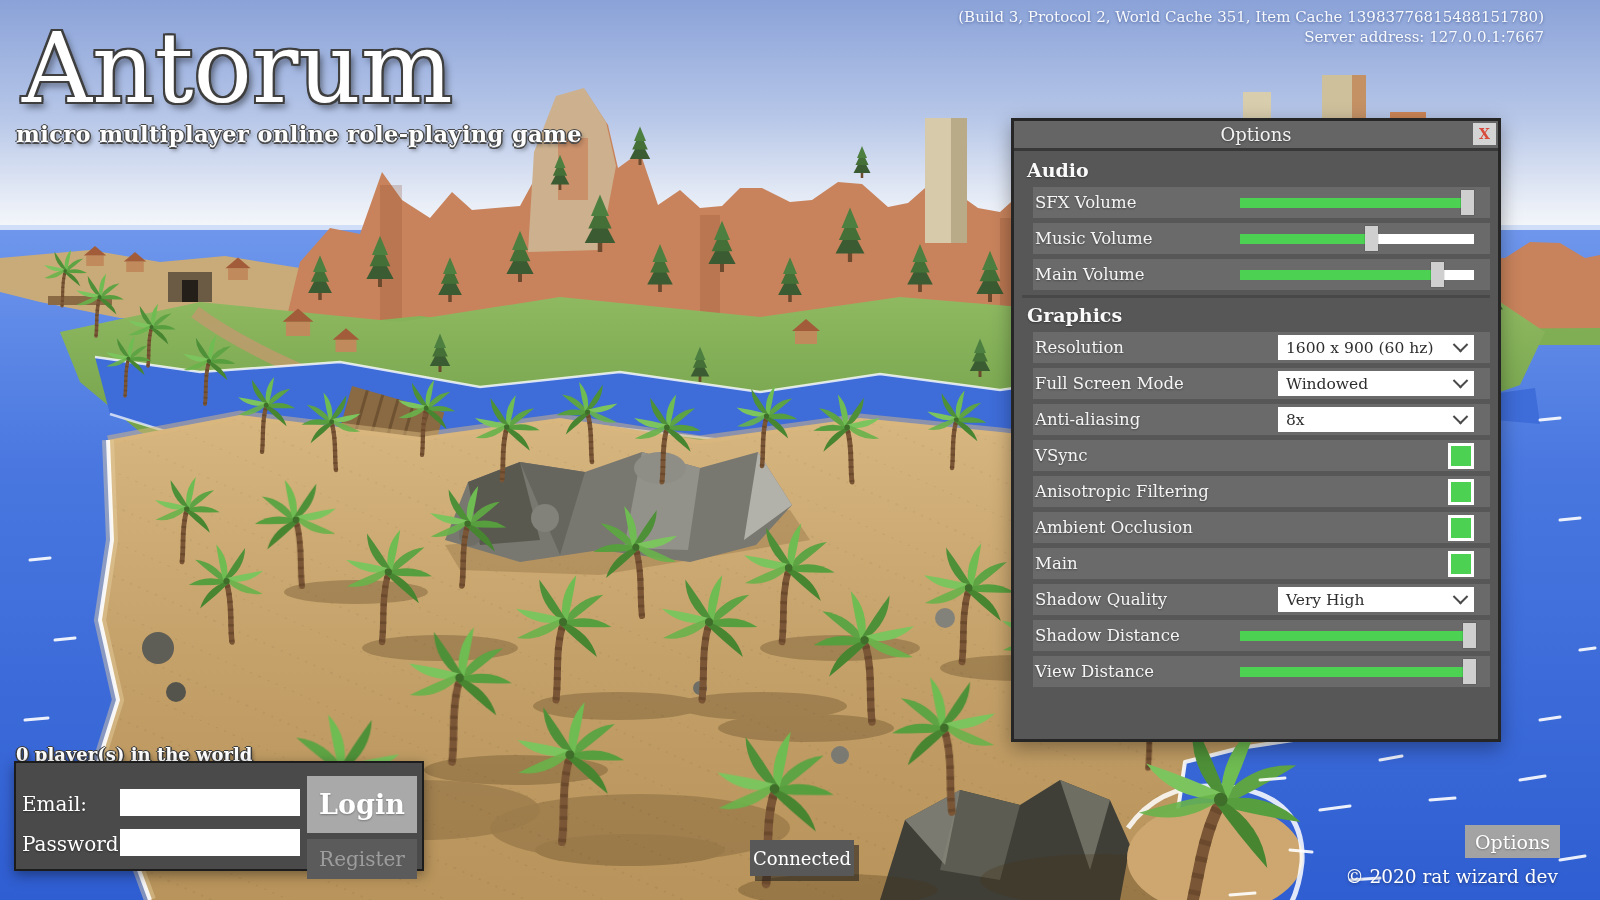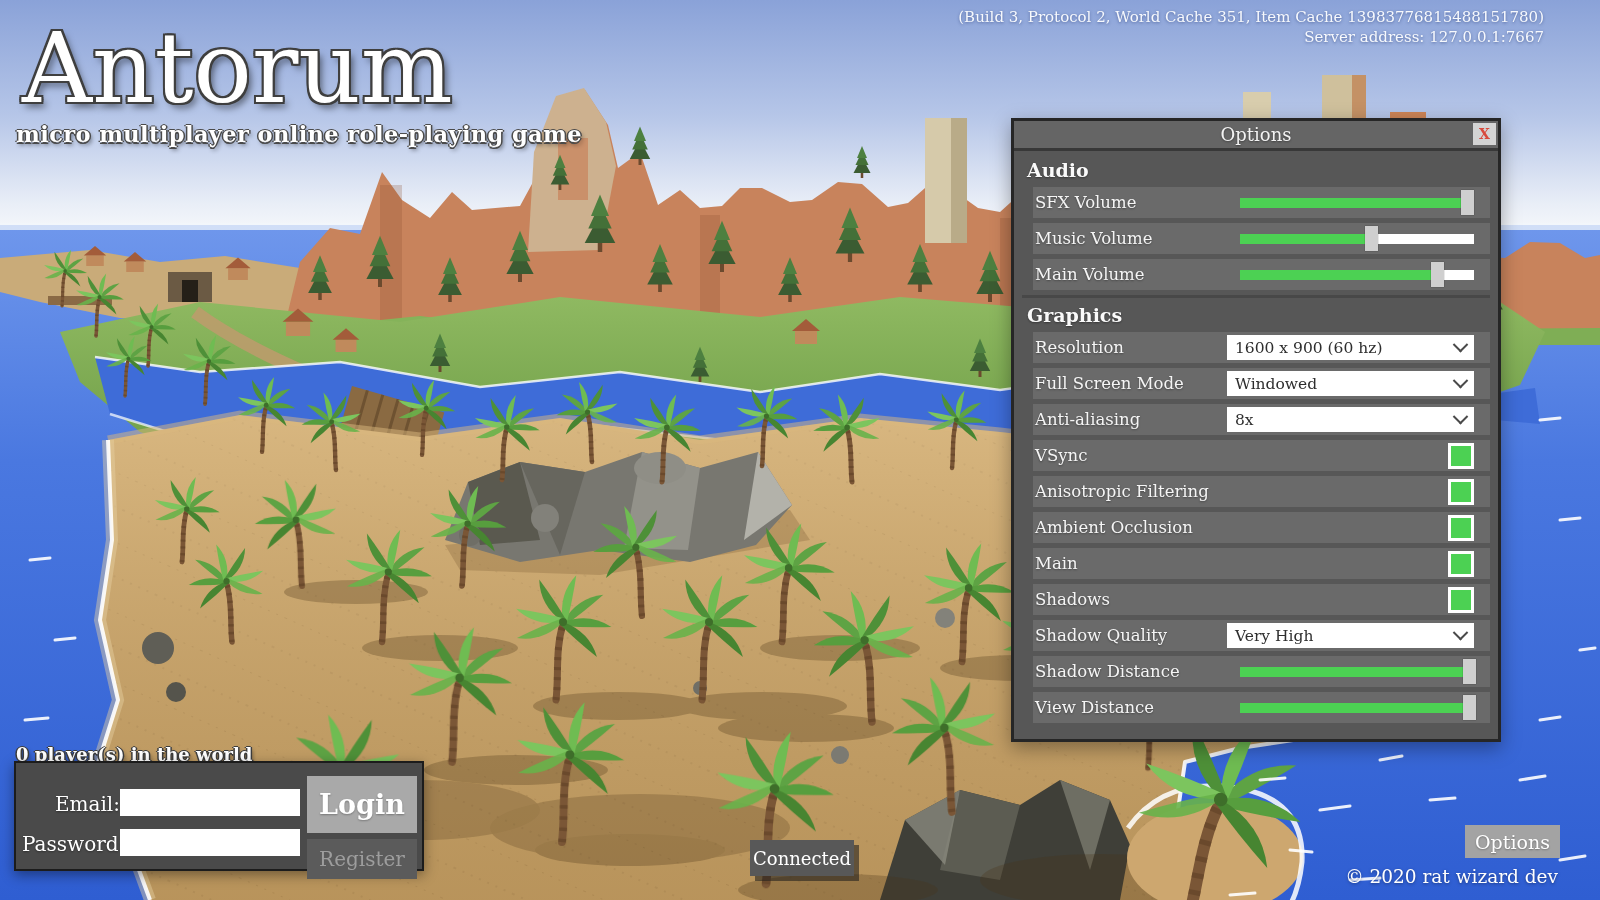--- a/index.html
+++ b/index.html
@@ -35,37 +35,37 @@
     text-shadow:0 1px 2px rgba(0,0,0,.4);}
   .gsep{height:3px;background:#484848;margin:4px 0 6px 0;}
   .row{margin-left:11px;height:31px;margin-bottom:5px;background:#6a6a6a;display:flex;align-items:center;}
   .rlabel{font-size:16.5px;color:#f5f5f5;padding-left:2px;text-shadow:0 1px 2px rgba(0,0,0,.35);}
   .ctrl{margin-left:auto;margin-right:16px;width:234px;position:relative;height:100%;
     display:flex;align-items:center;}
   .slider-track{width:100%;height:10px;background:#ffffff;position:relative;}
   .fill{height:100%;width:0;background:#4cd153;}
   .handle{position:absolute;top:3px;left:0;width:13px;height:25px;background:#cfcfcf;
     box-shadow:0 0 1px rgba(0,0,0,.5);}
-  .select{width:247px;height:25px;margin-left:auto;margin-right:16px;background:#fff;
+  .select{width:196px;height:25px;margin-left:auto;margin-right:16px;background:#fff;
     display:flex;align-items:center;font-size:15.5px;color:#2e2e2e;padding:0 8px;box-sizing:border-box;
     cursor:pointer;}
   .chev{width:9px;height:9px;border-right:2px solid #4a4a4a;border-bottom:2px solid #4a4a4a;
     transform:rotate(45deg) translate(-2px,-2px);margin-left:auto;}
   .checkbox{margin-left:auto;margin-right:16px;width:26px;height:26px;background:#fff;
     box-sizing:border-box;padding:3px;cursor:pointer;}
   .chkfill{width:100%;height:100%;background:#4cd153;display:none;}
   .checkbox.checked .chkfill{display:block;}
 
   
   .player-count{position:absolute;left:16px;top:744px;font-size:18px;color:#fff;
     text-shadow:1.5px 0 0 #3d3d3d,-1.5px 0 0 #3d3d3d,0 1.5px 0 #3d3d3d,0 -1.5px 0 #3d3d3d,
       2px 3px 4px rgba(0,0,0,.4);font-weight:bold;}
   .login-panel{position:absolute;left:14px;top:761px;width:410px;height:110px;box-sizing:border-box;
     background:#4a4a4a;border:2px solid #1c1c1c;box-shadow:0 4px 12px rgba(0,0,0,.4);}
-  .flabel{position:absolute;left:6px;width:98px;text-align:right;color:#fff;font-size:20px;
+  .flabel{position:absolute;left:6px;width:98px;color:#fff;font-size:20px;
     text-shadow:0 1px 2px rgba(0,0,0,.4);}
   .flabel.email{top:29px;}
   .flabel.password{top:69px;}
   .tinput{position:absolute;left:104px;width:180px;height:27px;border:none;background:#fff;
     font-family:inherit;font-size:17px;padding:0 5px;box-sizing:border-box;}
   .tinput.email{top:26px;}
   .tinput.password{top:66px;}
   .login-btn{position:absolute;left:291px;top:13px;width:110px;height:57px;border:none;
     background:#a9a9a9;color:#fff;font-family:inherit;font-weight:bold;font-size:27px;cursor:pointer;
     text-shadow:0 1px 2px rgba(0,0,0,.3);}
@@ -428,26 +428,20 @@
         <div class="checkbox checked">
             <div class="chkfill" style="background: rgb(76, 209, 83);"></div>
           </div>
       </div>
       <div class="row">
         <span class="rlabel">Main</span>
         <div class="checkbox checked">
             <div class="chkfill" style="background: rgb(76, 209, 83);"></div>
           </div>
       </div>
-      <div class="row">
-        <span class="rlabel">Shadows</span>
-        <div class="checkbox checked">
-            <div class="chkfill" style="background: rgb(76, 209, 83);"></div>
-          </div>
-      </div>
 
       <div class="row">
         <span class="rlabel">Shadow Quality</span>
         <div class="select">
           <span>Very High</span>
           <span class="chev"></span>
         </div>
       </div>
       <div class="row">
         <span class="rlabel">Shadow Distance</span>

